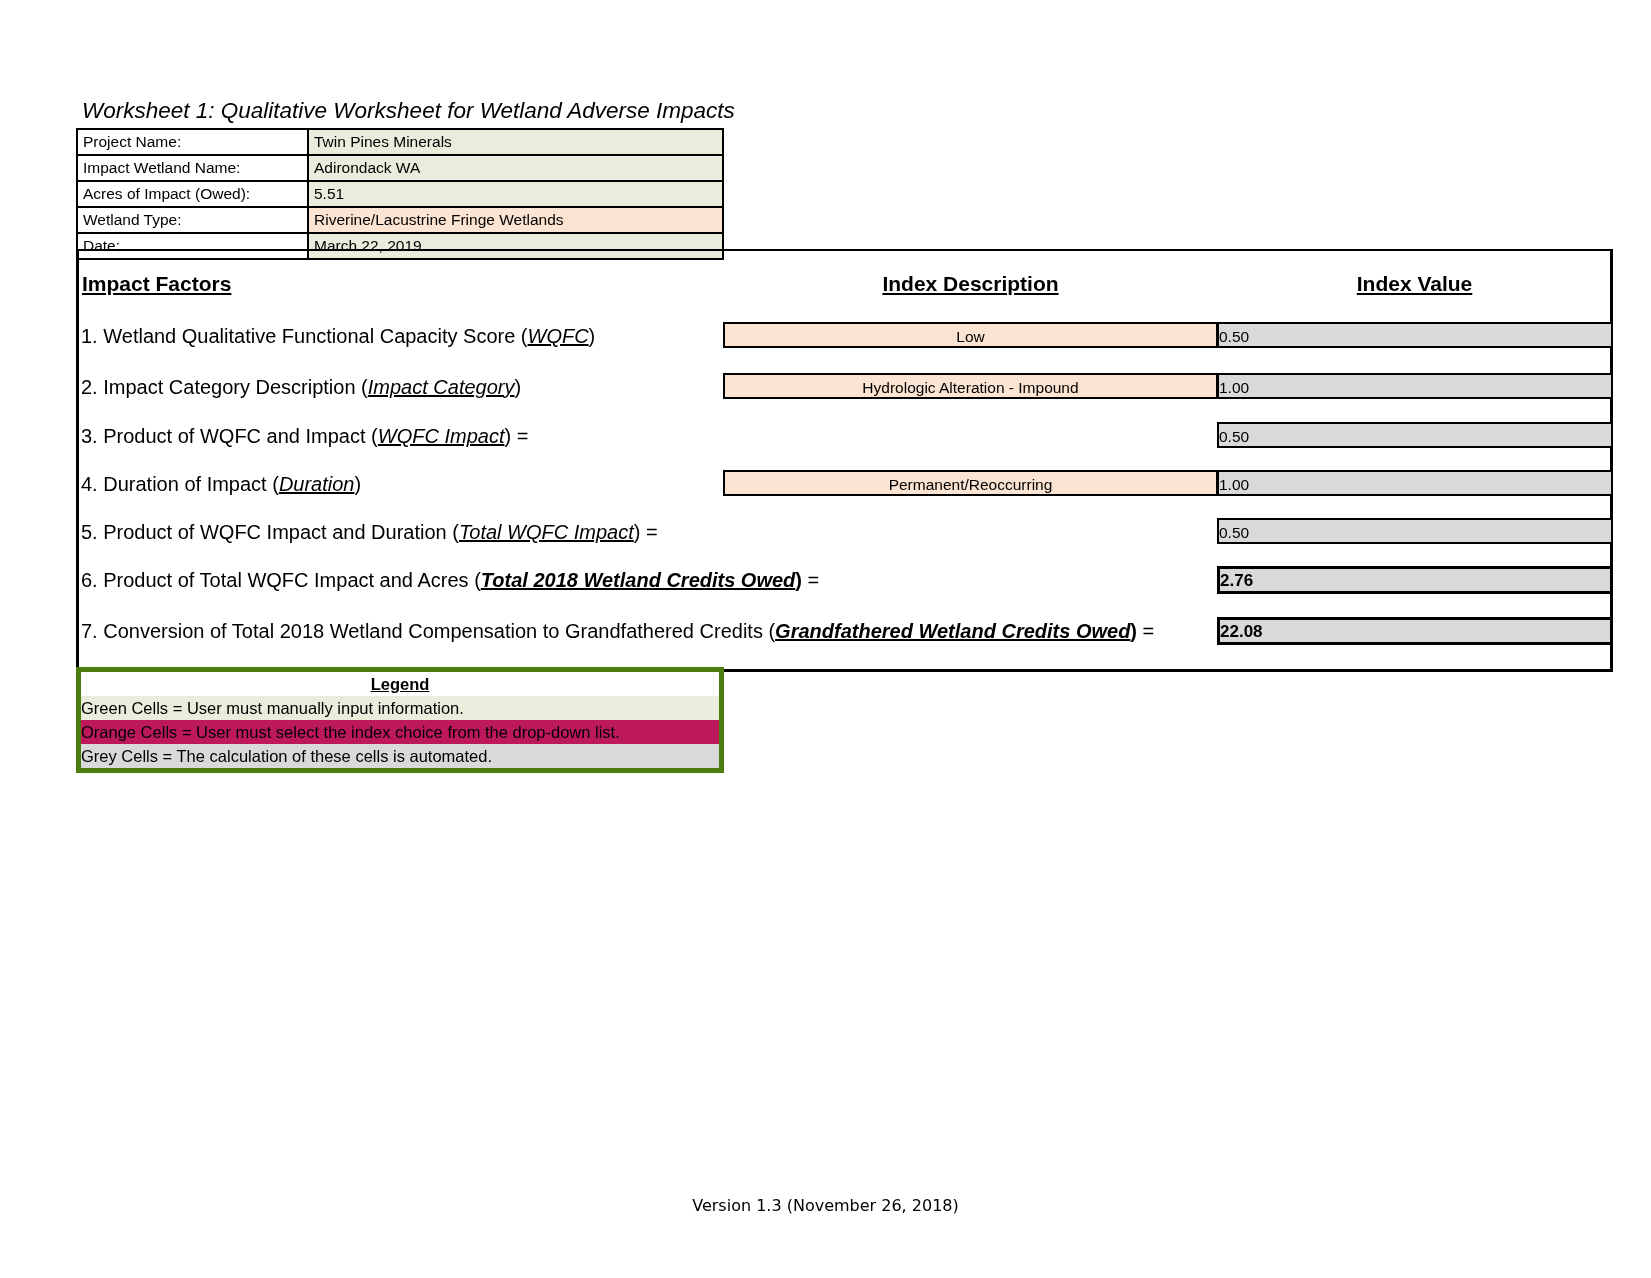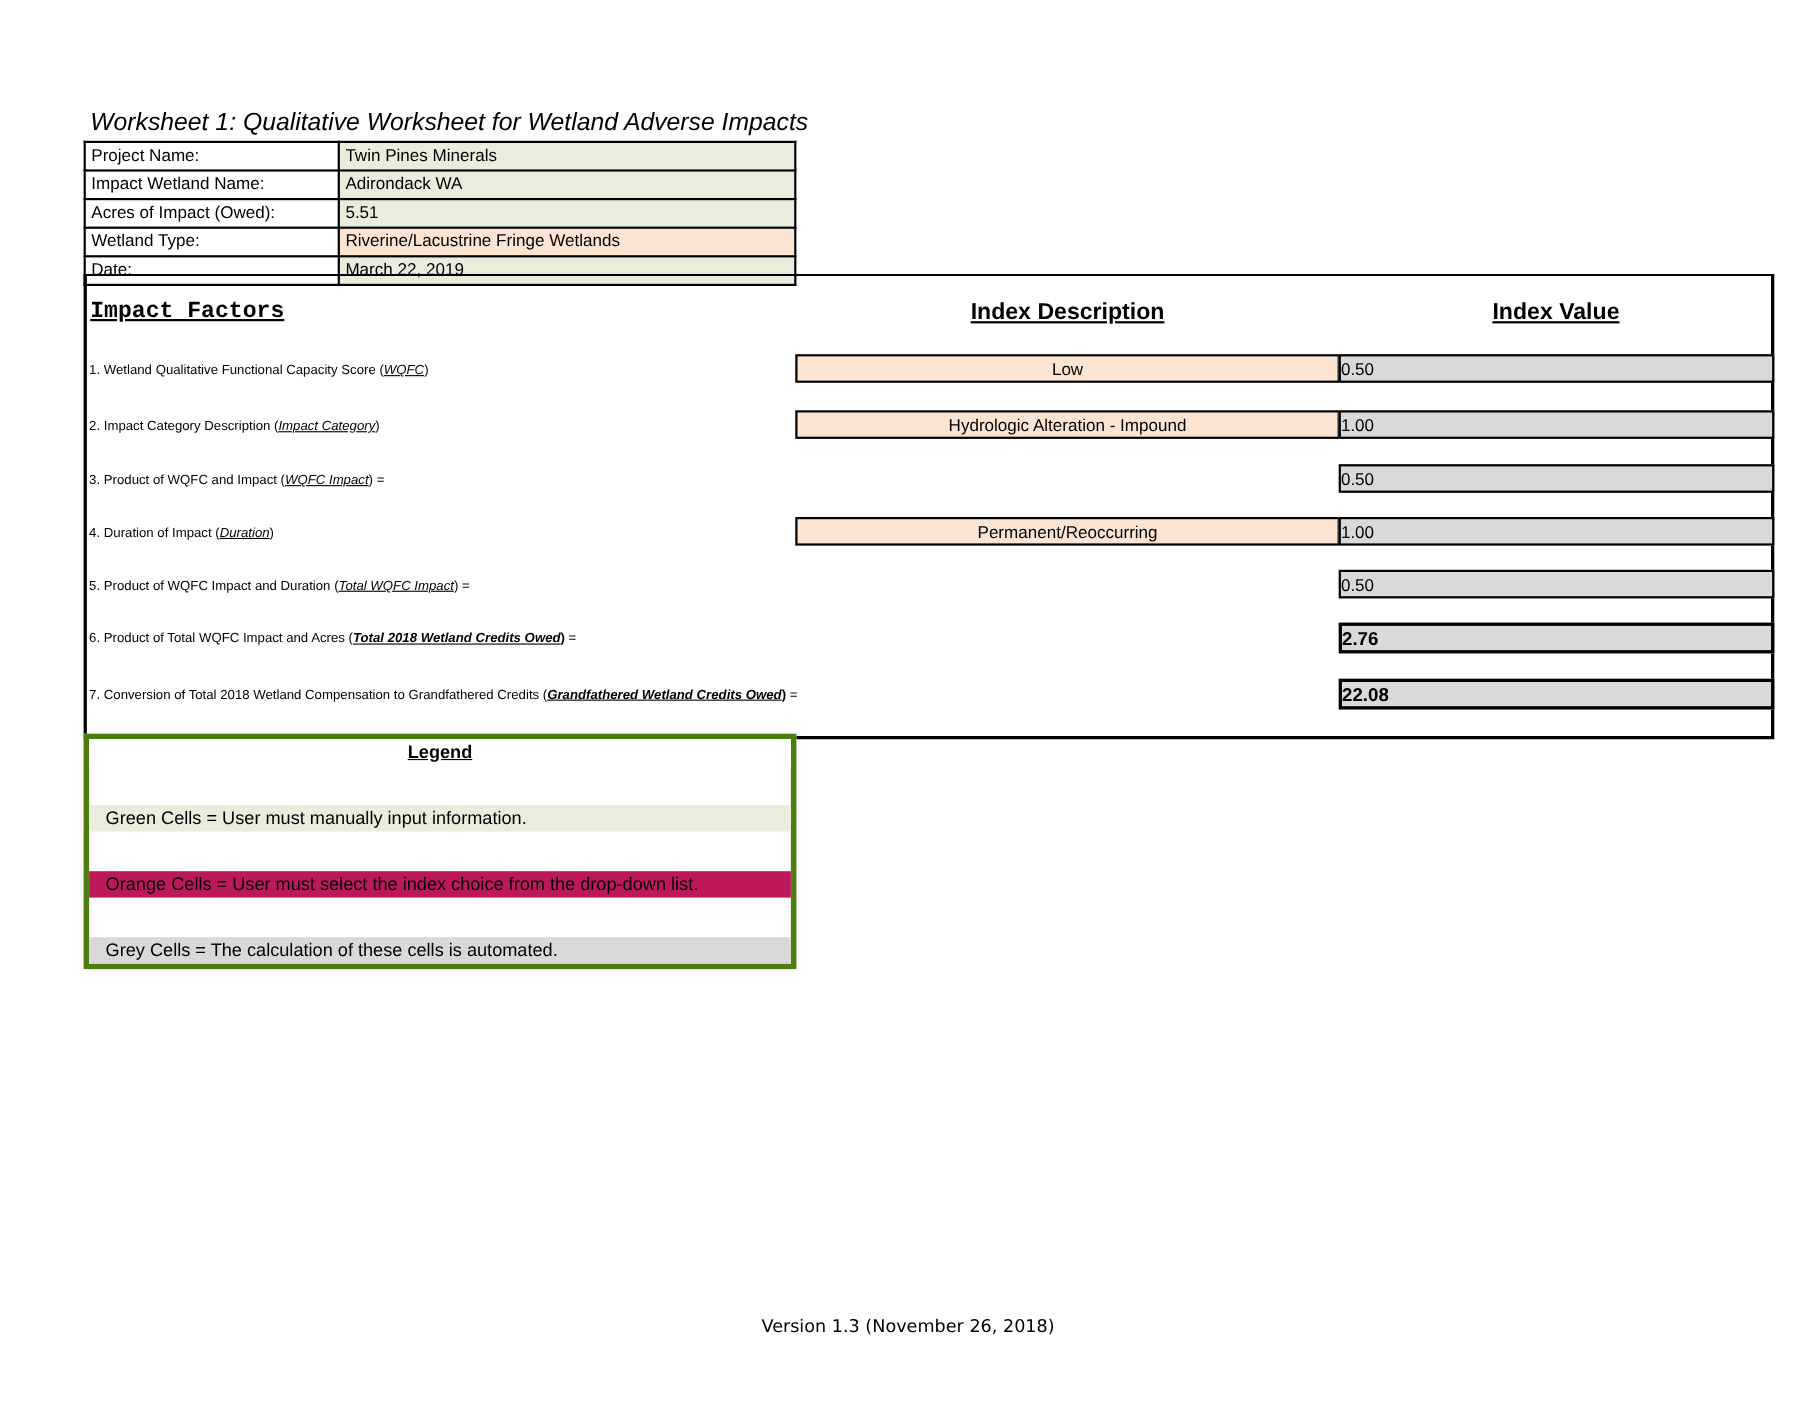--- a/index.html
+++ b/index.html
@@ -73,29 +73,29 @@
   }
 
   
   .col-head {
     position: absolute;
     font-size: 21px;
     font-weight: bold;
     text-decoration: underline;
     white-space: nowrap;
   }
-  .col-head.impact-factors { left: 82px; top: 272px; font-family: Liberation Mono, monospace; }
+  .col-head.impact-factors { left: 82px; top: 272px; }
   .col-head.index-desc { left: 723px; top: 272px; width: 495px; text-align: center; }
   .col-head.index-val  { left: 1219px; top: 272px; width: 391px; text-align: center; }
 
   
   .factor-label {
     position: absolute;
     left: 81px;
-    font-size: 12px;
+    font-size: 20px;
     white-space: nowrap;
     line-height: 20px;
   }
   .factor-label .ul { text-decoration: underline; font-style: italic; }
   .factor-label .bu { text-decoration: underline; font-style: italic; font-weight: bold; }
   .factor-label .b  { font-weight: bold; }
 
   .desc-cell {
     position: absolute;
     left: 723px;
@@ -143,24 +143,23 @@
     font-weight: bold;
     text-decoration: underline;
     height: 24px;
     line-height: 24px;
     background: #ffffff;
   }
   .legend-row {
     font-size: 16.5px;
     height: 24px;
     line-height: 24px;
-    padding-left: 15px;
-    white-space: nowrap;
-    overflow: hidden;
-    margin-top: 36px;
+    padding-left: 0;
+    white-space: nowrap;
+    overflow: hidden;
   }
   .legend-row.green  { background: #e9eedc; }
   .legend-row.orange { background: #be185d; }
   .legend-row.grey   { background: #d9d9d9; }
 
   
   .footer {
     position: absolute;
     left: 0;
     top: 1196px;

